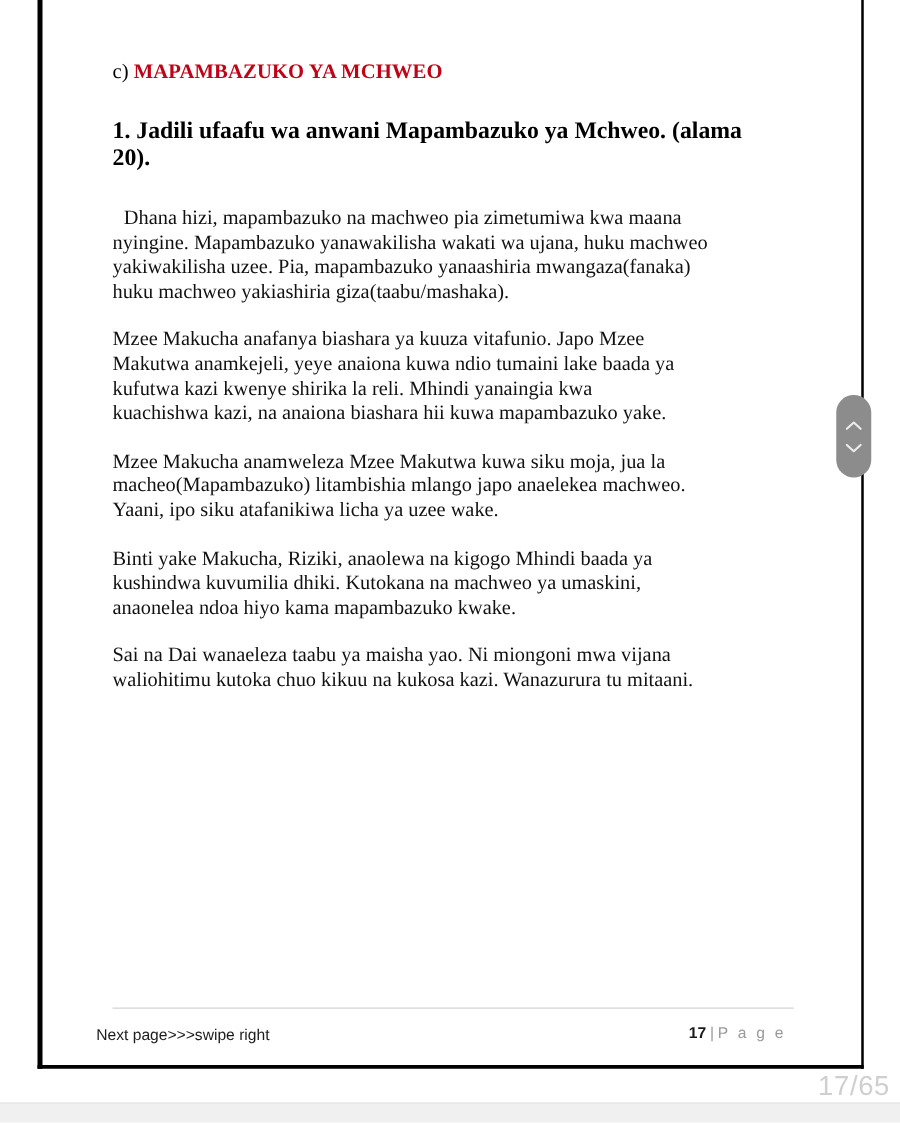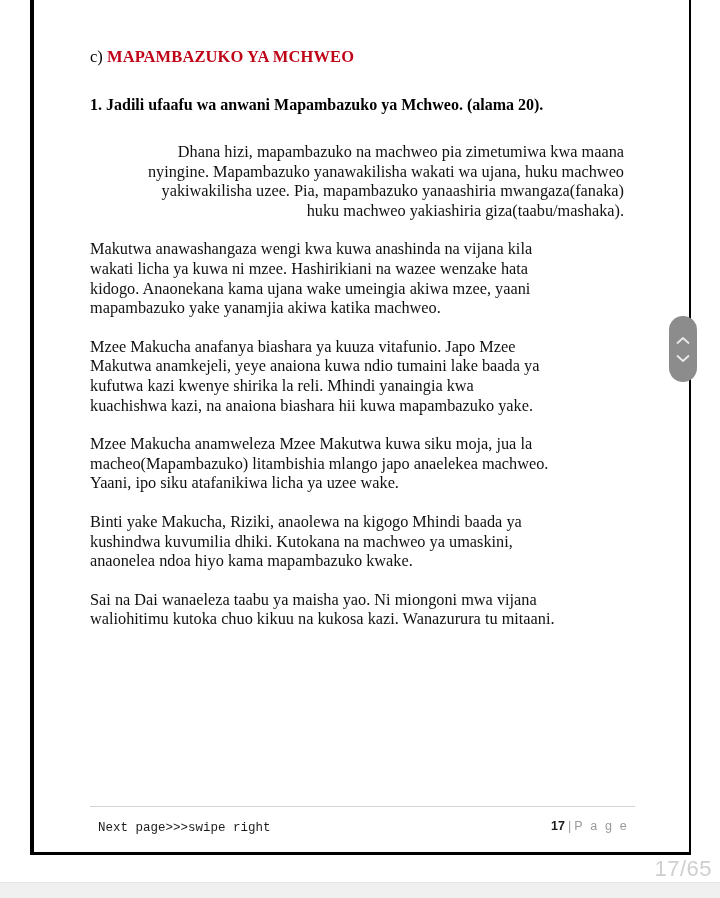--- a/index.html
+++ b/index.html
@@ -58,39 +58,38 @@
     font-weight: normal;
     font-size: 16.5px;
   }
   .section-heading .title {
     color: #C00418;
     font-weight: bold;
     letter-spacing: 0.1px;
   }
 
   .question-heading {
-    font-size: 16px;
+    font-size: 19px;
     line-height: 22px;
     font-weight: bold;
     margin: 0 0 26px 0;
     color: #000000;
   }
 
   
   .para {
     font-size: 16.3px;
     line-height: 19.6px;
     margin: 0 0 19px 0;
     color: #111111;
     text-align: left;
     white-space: pre-wrap;
   }
   .para.indented {
     text-indent: 5px;
-    text-align: right;
   }
 
   
   #footer-rule {
     position: absolute;
     left: 56px;
     top: 812px;
     width: 545px;
     height: 1px;
     background: #d4d4d4;
@@ -111,23 +110,23 @@
   #page-number .sep {
     color: #9a9a9a;
     margin: 0 3px;
   }
   #page-number .word {
     color: #9a9a9a;
     letter-spacing: 2.2px;
   }
   #next-page-hint {
     position: absolute;
-    left: 64px;
+    left: 43px;
     top: 827px;
-    font-family: Liberation Mono, monospace;
+    font-family: Liberation Sans, sans-serif;
     font-size: 12.5px;
     color: #1c1c1c;
     white-space: nowrap;
   }
 
   
   #scroll-pill {
     position: absolute;
     left: 669px;
     top: 316px;
@@ -190,24 +189,20 @@
         <span class="label">c)</span>
         <span class="title">MAPAMBAZUKO YA MCHWEO</span>
       </div>
 
       <div class="question-heading">1. Jadili ufaafu wa anwani Mapambazuko ya Mchweo. (alama 20).</div>
 
       <p class="para indented"> Dhana hizi, mapambazuko na machweo pia zimetumiwa kwa maana
 nyingine. Mapambazuko yanawakilisha wakati wa ujana, huku machweo
 yakiwakilisha uzee. Pia, mapambazuko yanaashiria mwangaza(fanaka)
 huku machweo yakiashiria giza(taabu/mashaka).</p>
-      <p class="para">Makutwa anawashangaza wengi kwa kuwa anashinda na vijana kila
-wakati licha ya kuwa ni mzee. Hashirikiani na wazee wenzake hata
-kidogo. Anaonekana kama ujana wake umeingia akiwa mzee, yaani
-mapambazuko yake yanamjia akiwa katika machweo.</p>
       <p class="para">Mzee Makucha anafanya biashara ya kuuza vitafunio. Japo Mzee
 Makutwa anamkejeli, yeye anaiona kuwa ndio tumaini lake baada ya
 kufutwa kazi kwenye shirika la reli. Mhindi yanaingia kwa
 kuachishwa kazi, na anaiona biashara hii kuwa mapambazuko yake.</p>
       <p class="para">Mzee Makucha anamweleza Mzee Makutwa kuwa siku moja, jua la
 macheo(Mapambazuko) litambishia mlango japo anaelekea machweo.
 Yaani, ipo siku atafanikiwa licha ya uzee wake.</p>
       <p class="para">Binti yake Makucha, Riziki, anaolewa na kigogo Mhindi baada ya
 kushindwa kuvumilia dhiki. Kutokana na machweo ya umaskini,
 anaonelea ndoa hiyo kama mapambazuko kwake.</p>

